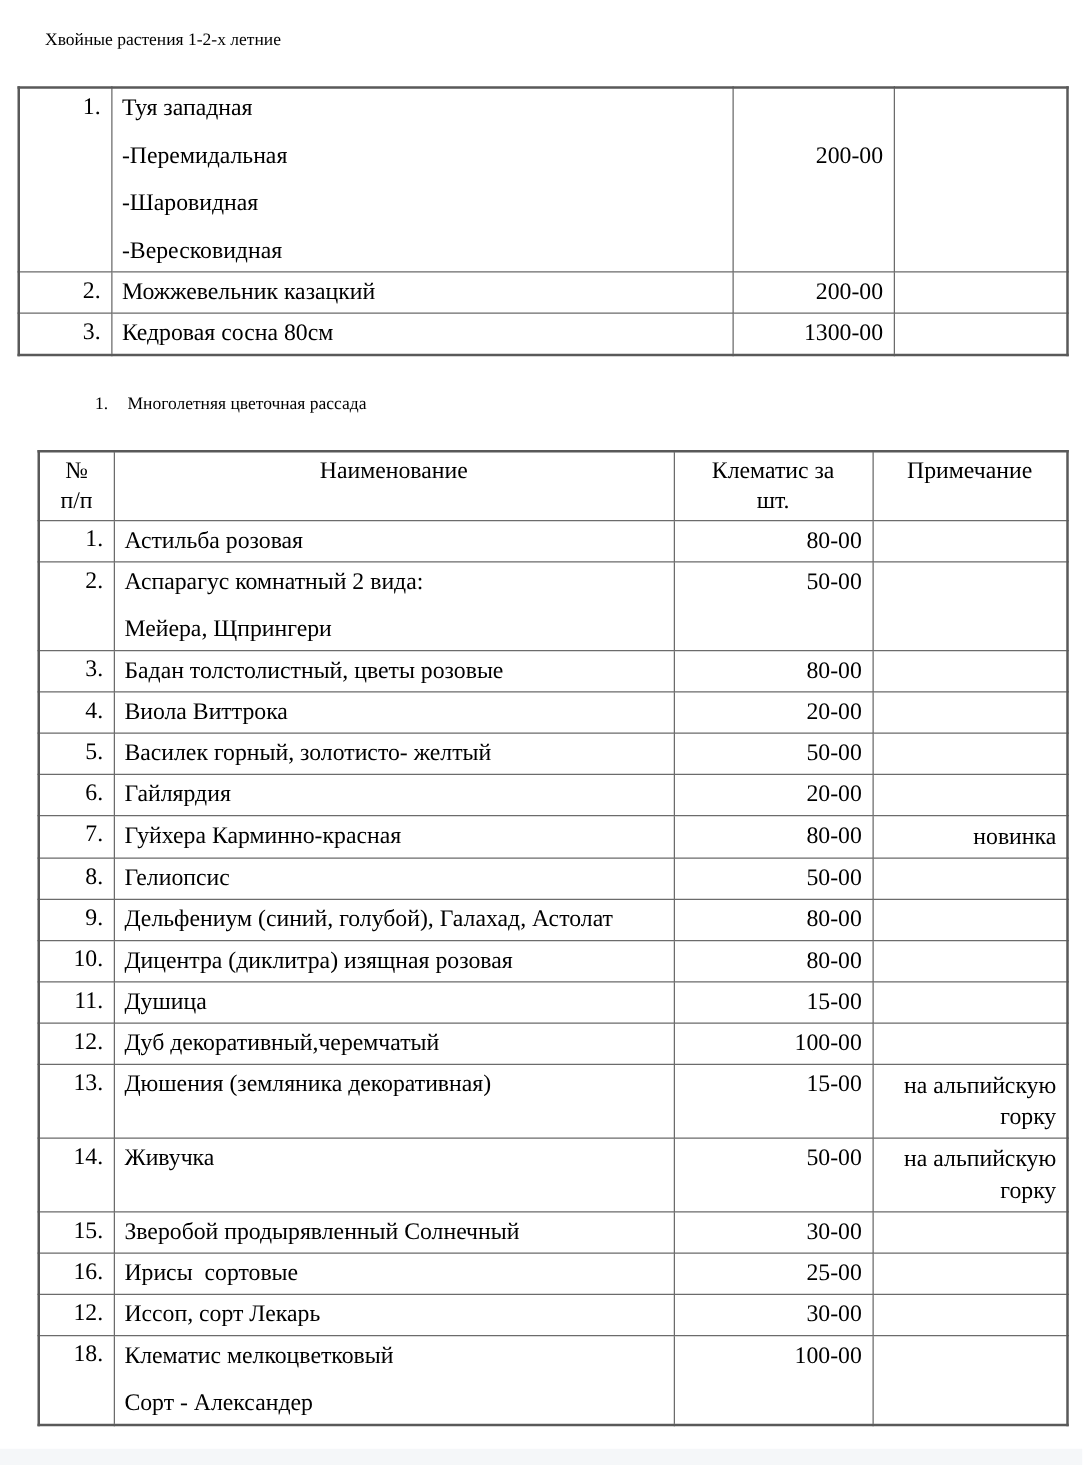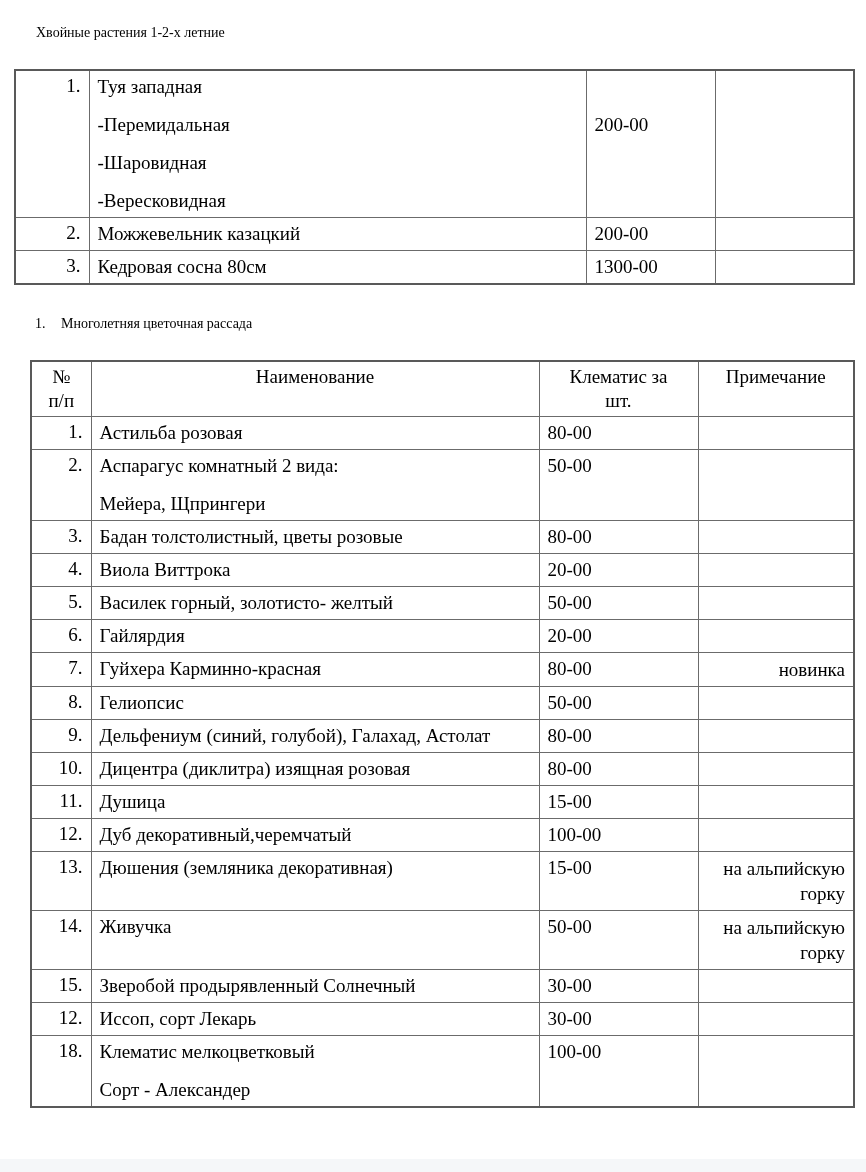--- a/index.html
+++ b/index.html
@@ -14,21 +14,21 @@
     font-family: "Liberation Serif", "DejaVu Serif", serif;
     font-size: 19px;
     color: #000000;
     -webkit-font-smoothing: antialiased;
   }
   .heading {
     font-size: 14px;
     line-height: 25px;
   }
   .h1 { padding: 20px 0 0 36px; }
-  .h2 { margin: 26px 0 0 35px; }
+  .h2 { margin: 26px 0 0 76px; }
   .h2 .list-num { display: inline-block; min-width: 12px; margin-right: 14px; }
 
   table.tbl {
     border-collapse: collapse;
     table-layout: fixed;
     border: 2px solid #595959;
   }
   .tbl1 { margin: 24px 0 0 14px; width: 839px; }
   .tbl2 { margin: 24px 0 0 30px; width: 823px; }
 
@@ -47,21 +47,21 @@
     vertical-align: top;
     padding: 4px 8px;
     font-weight: normal;
   }
   .tbl th {
     text-align: center;
     padding: 3px 4px;
   }
   .col-num  { text-align: right; padding-right: 9px; }
   .col-name { text-align: left; }
-  .col-price { text-align: left; }
+  .col-price { text-align: right; }
   .col-note {
     text-align: right;
     line-height: 25px;
     padding-left: 4px;
     padding-right: 4px;
   }
 
   .para {
     min-height: 24px;
     line-height: 24px;
@@ -304,20 +304,30 @@
         <td class="col-num">15.</td>
         <td class="col-name">
           <div class="para">Зверобой продырявленный Солнечный</div>
         </td>
         <td class="col-price">
           <div class="para">30-00</div>
         </td>
         <td class="col-note"></td>
       </tr>
       <tr>
+        <td class="col-num">16.</td>
+        <td class="col-name">
+          <div class="para">Ирисы  сортовые</div>
+        </td>
+        <td class="col-price">
+          <div class="para">25-00</div>
+        </td>
+        <td class="col-note"></td>
+      </tr>
+      <tr>
         <td class="col-num">12.</td>
         <td class="col-name">
           <div class="para">Иссоп, сорт Лекарь</div>
         </td>
         <td class="col-price">
           <div class="para">30-00</div>
         </td>
         <td class="col-note"></td>
       </tr>
       <tr>

